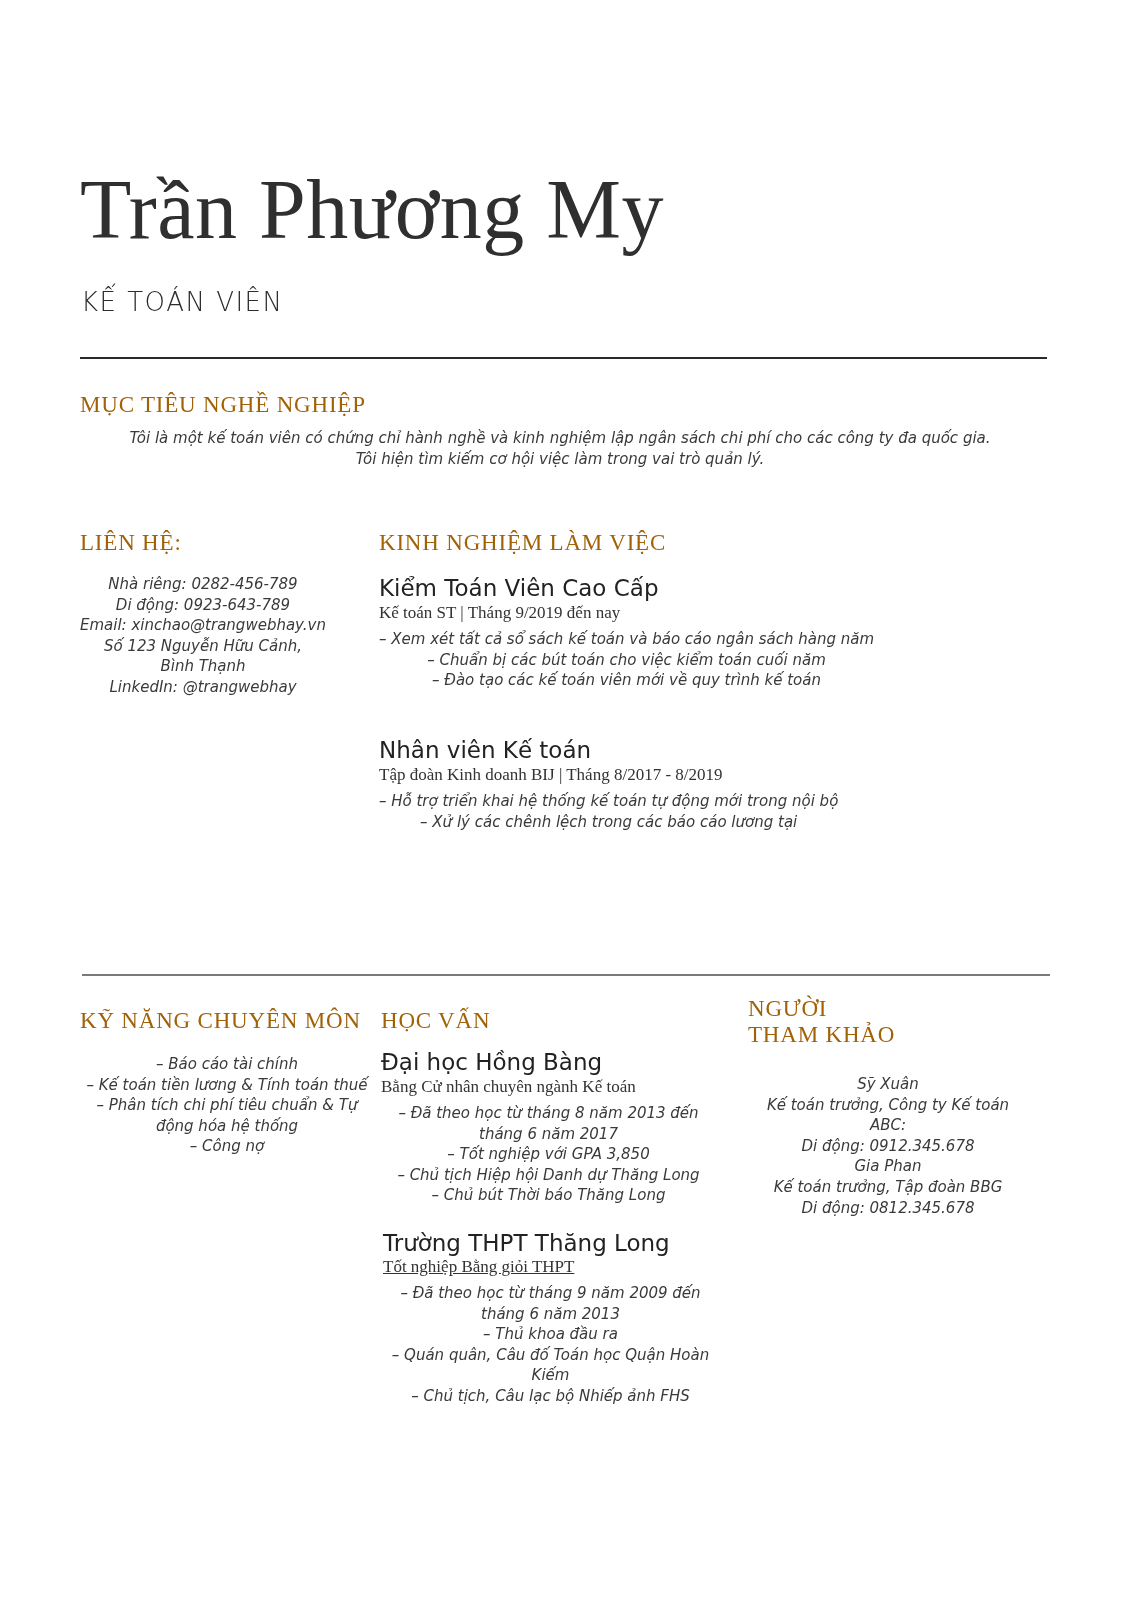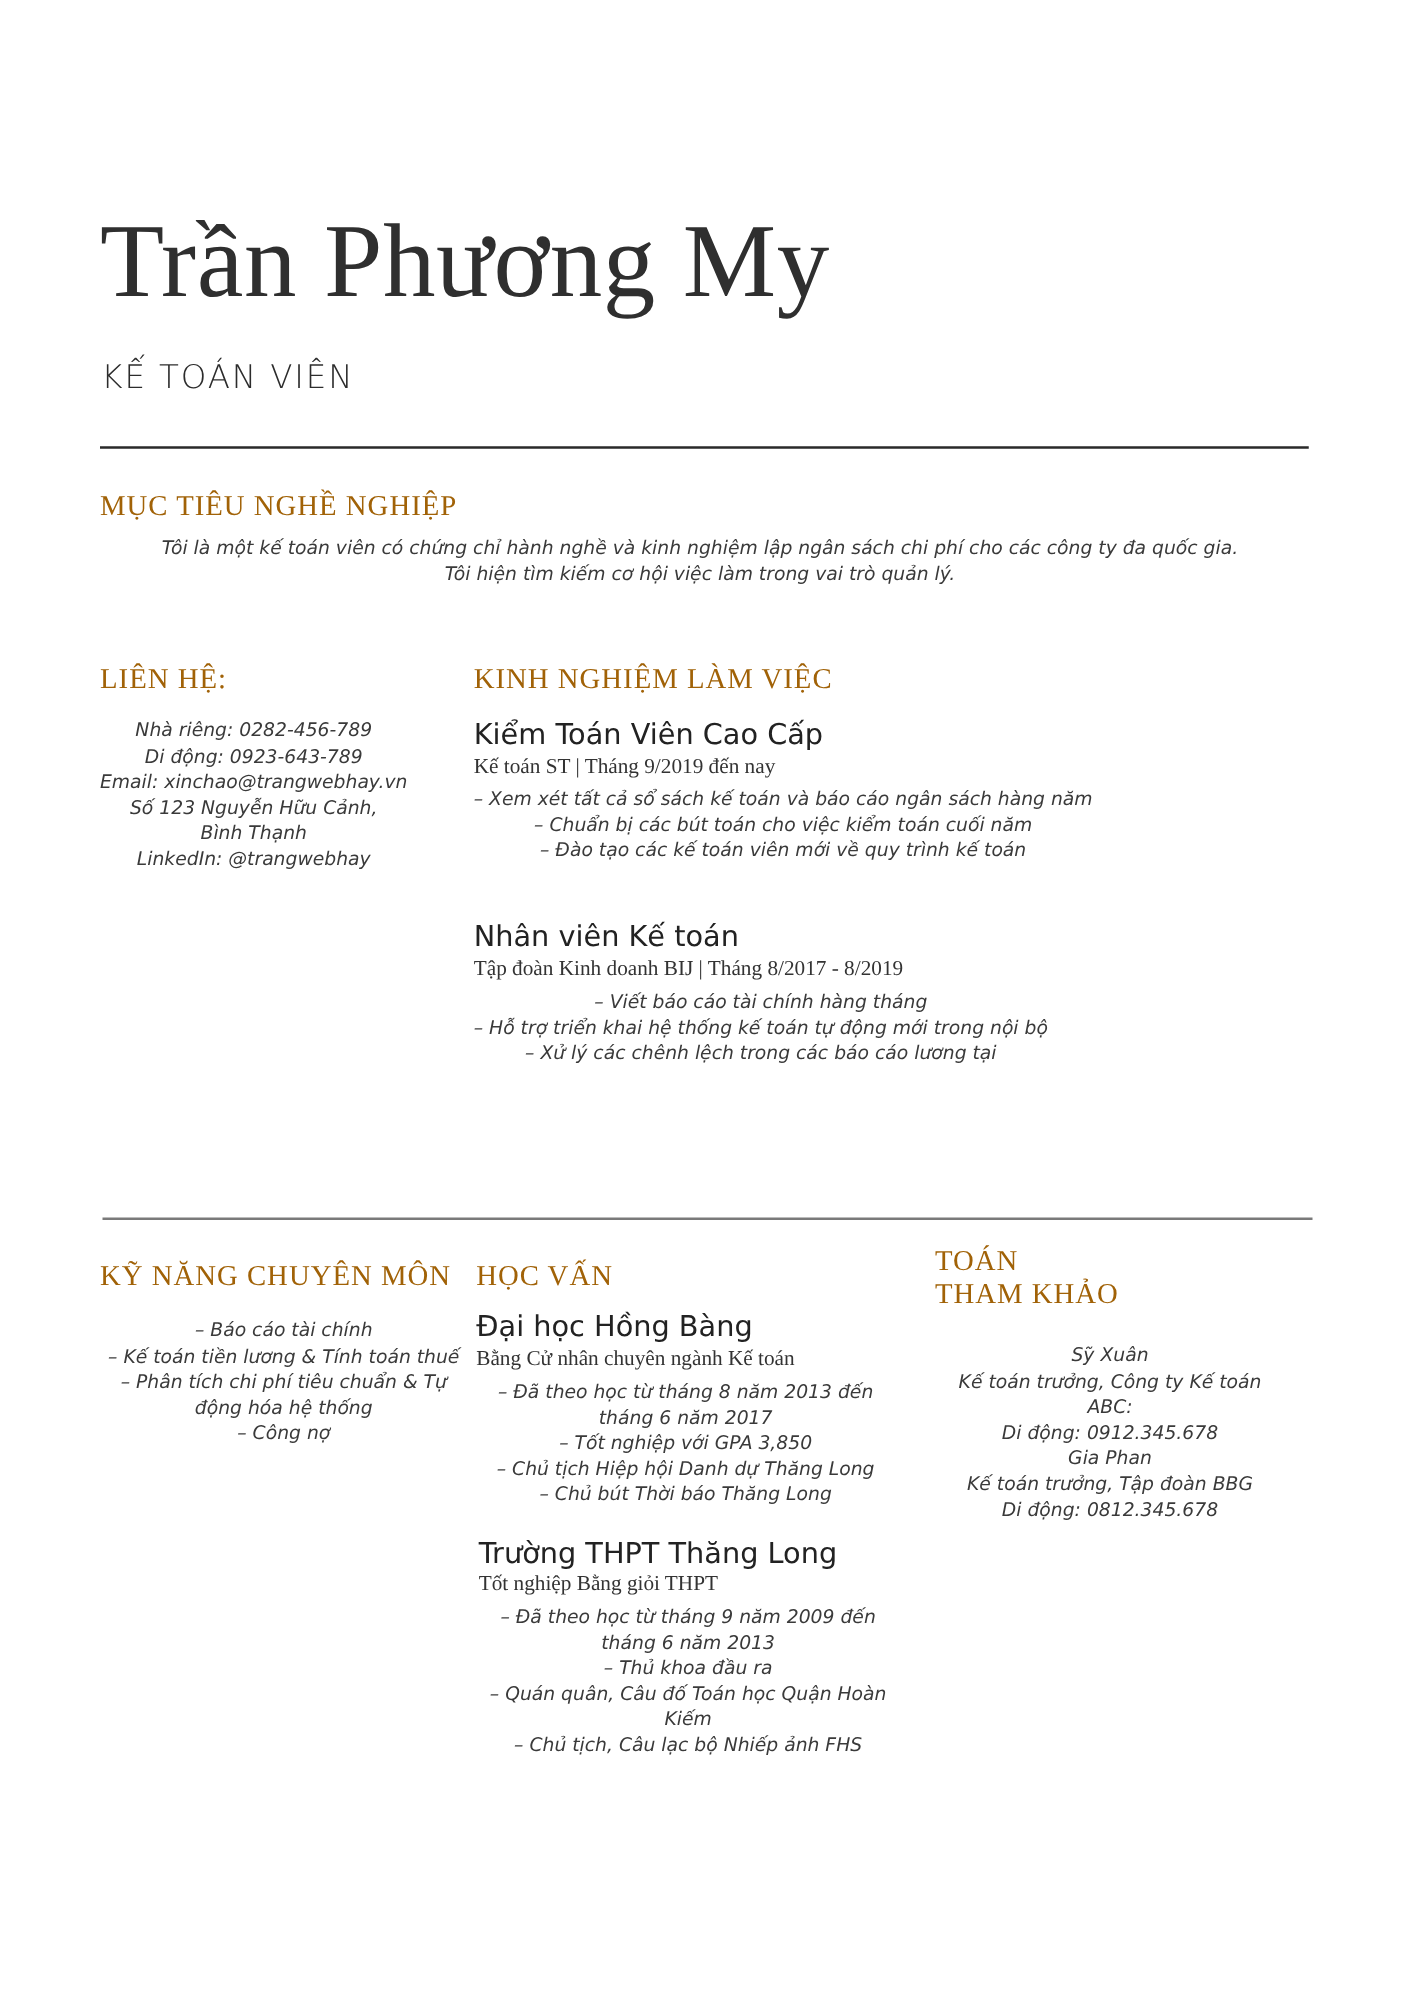--- a/index.html
+++ b/index.html
@@ -39,21 +39,21 @@
     #job2-list { left: 379px; top: 791px; }
 
     #skills-h { left: 80px; top: 1008px; }
     #skills-list { left: 82px; top: 1054px; width: 290px; }
 
     #edu-h { left: 381px; top: 1008px; }
     #edu1-title { left: 381px; top: 1049px; }
     #edu1-sub { left: 381px; top: 1077px; }
     #edu1-list { left: 381px; top: 1103px; width: 335px; }
     #edu2-title { left: 383px; top: 1230px; }
-    #edu2-sub { left: 383px; top: 1257px; }
+    #edu2-sub { left: 383px; top: 1257px; text-decoration: underline; }
     #edu2-list { left: 383px; top: 1283px; width: 335px; }
 
     #ref-h { left: 748px; top: 996px; }
     #ref-list { left: 748px; top: 1074px; width: 280px; }
   </style>
 </head>
 <body>
 
 <div class="abs serif name">Trần Phương My</div>
 <div class="abs sans role">KẾ TOÁN VIÊN</div>
@@ -81,21 +81,20 @@
 <div class="abs serif job-sub" id="job1-sub">Kế toán ST | Tháng 9/2019 đến nay</div>
 <div class="abs sans italic" id="job1-list">
   <div class="line">– Xem xét tất cả sổ sách kế toán và báo cáo ngân sách hàng năm</div>
   <div class="line">– Chuẩn bị các bút toán cho việc kiểm toán cuối năm</div>
   <div class="line">– Đào tạo các kế toán viên mới về quy trình kế toán</div>
 </div>
 
 <div class="abs sans job-title" id="job2-title">Nhân viên Kế toán</div>
 <div class="abs serif job-sub" id="job2-sub">Tập đoàn Kinh doanh BIJ | Tháng 8/2017 - 8/2019</div>
 <div class="abs sans italic" id="job2-list">
-  <div class="line">– Viết báo cáo tài chính hàng tháng</div>
   <div class="line">– Hỗ trợ triển khai hệ thống kế toán tự động mới trong nội bộ</div>
   <div class="line">– Xử lý các chênh lệch trong các báo cáo lương tại</div>
 </div>
 
 <div class="rule bottom"></div>
 
 <div class="abs serif heading" id="skills-h">KỸ NĂNG CHUYÊN MÔN</div>
 <div class="abs sans italic" id="skills-list">
   <div class="wrap">– Báo cáo tài chính</div>
   <div class="wrap">– Kế toán tiền lương &amp; Tính toán thuế</div>
@@ -117,21 +116,21 @@
 <div class="abs sans job-title" id="edu2-title">Trường THPT Thăng Long</div>
 <div class="abs serif job-sub" id="edu2-sub">Tốt nghiệp Bằng giỏi THPT</div>
 <div class="abs sans italic" id="edu2-list">
   <div class="wrap">– Đã theo học từ tháng 9 năm 2009 đến tháng 6 năm 2013</div>
   <div class="wrap">– Thủ khoa đầu ra</div>
   <div class="wrap">– Quán quân, Câu đố Toán học Quận Hoàn Kiếm</div>
   <div class="wrap">– Chủ tịch, Câu lạc bộ Nhiếp ảnh FHS</div>
 </div>
 
 <div class="abs serif heading" id="ref-h">
-  <div>TOÁN</div>
+  <div>NGƯỜI</div>
   <div>THAM KHẢO</div>
 </div>
 <div class="abs sans italic" id="ref-list">
   <div class="wrap">Sỹ Xuân</div>
   <div class="wrap">Kế toán trưởng, Công ty Kế toán ABC:</div>
   <div class="wrap">Di động: 0912.345.678</div>
   <div class="wrap">Gia Phan</div>
   <div class="wrap">Kế toán trưởng, Tập đoàn BBG</div>
   <div class="wrap">Di động: 0812.345.678</div>
 </div>

